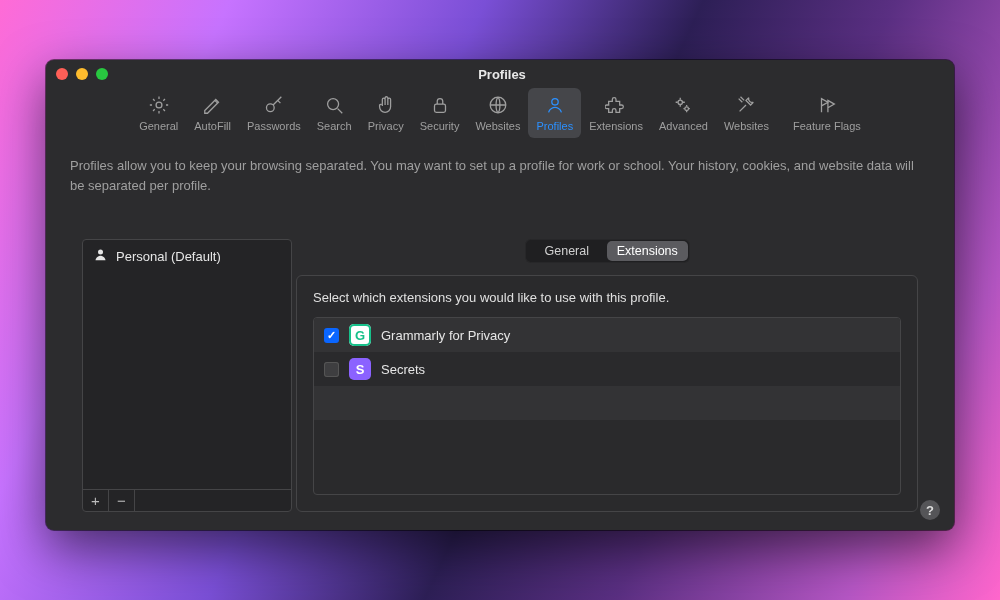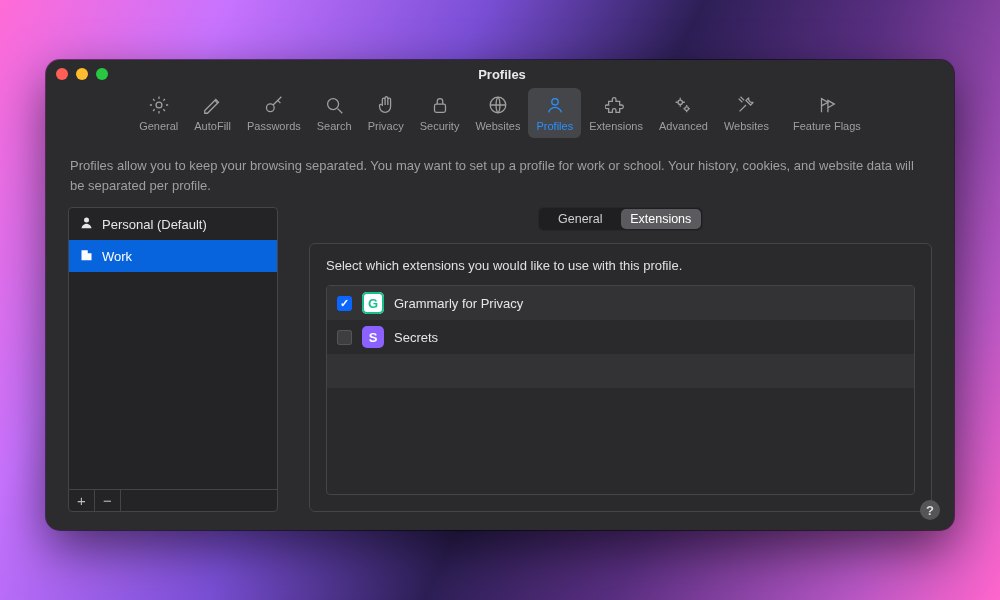--- a/index.html
+++ b/index.html
@@ -5,21 +5,21 @@
   * { box-sizing: border-box; margin: 0; padding: 0; font-family: -apple-system, "Helvetica Neue", Arial, sans-serif; }
   body {
     width: 1000px; height: 600px; overflow: hidden;
     background: linear-gradient(115deg, #ff6bd6 0%, #c773ff 18%, #7a4fd6 38%, #2d1f56 55%, #5a2f82 70%, #b556c4 88%, #ff66cc 100%);
     display: flex; align-items: flex-start; justify-content: center;
   }
   .window {
     margin-top: 60px;
     width: 908px; height: 470px;
     background: #2c2c2e;
-    border-radius: 14px;
+    border-radius: 8px;
     box-shadow: 0 18px 50px rgba(0,0,0,0.55), 0 0 0 1px rgba(0,0,0,0.5);
     display: flex; flex-direction: column;
     color: #d9d9d9;
     position: relative;
   }
   
   .titlebar { height: 28px; display:flex; align-items:center; padding:0 10px; }
   .traffic { display:flex; gap:8px; }
   .dot { width:12px; height:12px; border-radius:50%; }
   .dot.red{background:#ff5f57;} .dot.yel{background:#febc2e;} .dot.grn{background:#28c840;}
@@ -31,21 +31,21 @@
     padding:4px 8px 6px; border-radius:6px; font-size:11px; color:#9f9f9f; min-width:50px;
   }
   .tool.wide { min-width:74px;margin-left:8px; }
   .tool.active { background:#45464a; color:#2b90ff; }
   .tool svg { width:22px; height:22px; stroke:#9f9f9f; fill:none; stroke-width:1.4; }
   .tool.active svg { stroke:#2b90ff; }
   .tool span { margin-top:2px; white-space:nowrap; }
   
   .desc { padding:12px 24px 12px; font-size:13px; line-height:1.5; color:#9f9f9f; }
   
-  .body { flex:1; display:flex; gap:31px; padding:0 22px 18px; min-height:0; }
+  .body { flex:1; display:flex; gap:4px; padding:0 36px 18px; min-height:0;margin-top:32px; }
   .sidebar { width:210px; display:flex; flex-direction:column; border:1px solid #454547; border-radius:4px; background:#242426; overflow:hidden; }
   .sidebar-list { flex:1; }
   .side-item { display:flex; align-items:center; gap:8px; height:32px; padding:0 10px; font-size:13px; color:#e6e6e6;}
   .side-item svg{ width:15px; height:15px; fill:#e6e6e6; }
   .side-item.selected { background:#0764dd; color:#fff; }
   .side-item.selected svg{ fill:#fff; }
   .sidebar-footer { height:22px; border-top:1px solid #454547; display:flex; align-items:stretch; }
   .sf-btn { width:26px; border-right:1px solid #454547; display:flex; align-items:center; justify-content:center; color:#bcbcbc; font-size:15px; }
   
   .main { flex:1; display:flex; flex-direction:column; }
@@ -169,26 +169,20 @@
   <div class="body">
     <div class="sidebar">
       <div class="sidebar-list">
         <div class="side-item">
           <span><svg viewBox="0 0 24 24">
                 <circle cx="12" cy="8" r="4"></circle>
                 <path d="M4 21c1-5 6-7 8-7s7 2 8 7z"></path>
               </svg></span>
           <span>Personal (Default)</span>
         </div>
-        <div class="side-item selected">
-          <span><svg viewBox="0 0 24 24">
-                <path d="M4 21V5h10v16zM14 21V10h6v11zM7 8h1.5M7 11h1.5M7 14h1.5M10 8h1.5M10 11h1.5M10 14h1.5M16 13h1.5M16 16h1.5"></path>
-              </svg></span>
-          <span>Work</span>
-        </div>
       </div>
       <div class="sidebar-footer">
         <div class="sf-btn">+</div>
         <div class="sf-btn">−</div>
       </div>
     </div>
 
     <div class="main">
       <div class="seg-wrap">
         <div class="seg">

